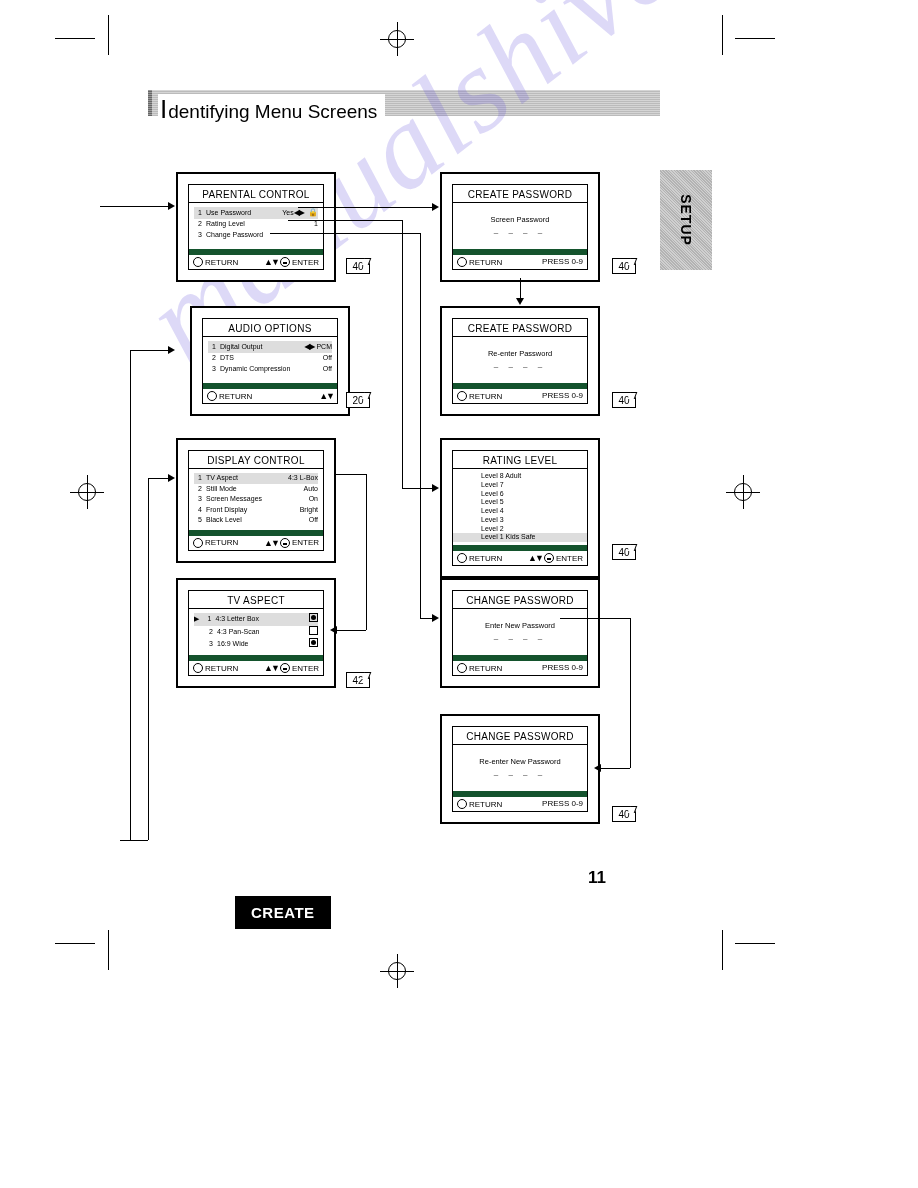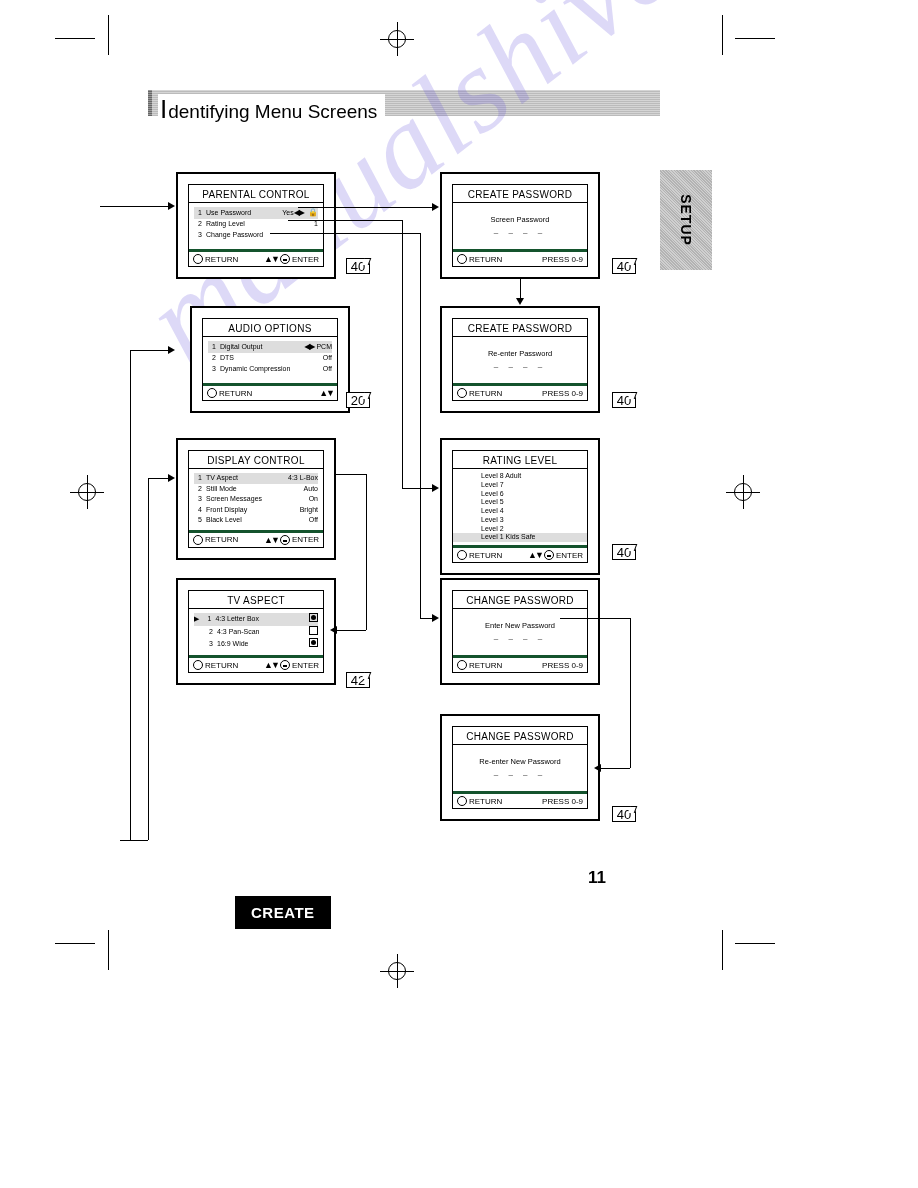--- a/index.html
+++ b/index.html
@@ -60,32 +60,32 @@
   .menubox .inner { border:1px solid #000; margin:10px; }
   .mb-title { text-align:center; font-size:10px; padding:4px 2px 2px; border-bottom:1px solid #000; letter-spacing:0.3px; }
   .mb-body { font-size:7px; padding:4px 5px; min-height:46px; }
   .mb-row { display:flex; align-items:center; gap:4px; line-height:1.5; }
   .mb-row .num { width:8px; text-align:right; }
   .mb-row .label { flex:0 0 auto; }
   .mb-row .val { margin-left:auto; }
   .mb-row.hl { background:#ddd; }
   .mb-center { text-align:center; font-size:7.5px; padding-top:8px; }
   .mb-dashes { text-align:center; letter-spacing:4px; padding:4px 0 8px; font-size:8px; color:#333; }
-  .mb-footer { border-top:3px solid #14532d; font-size:8px; padding:2px 4px; display:flex; align-items:flex-end; justify-content:space-between; }
+  .mb-footer { border-top:6px solid #14532d; font-size:8px; padding:2px 4px; display:flex; align-items:flex-start; justify-content:space-between; }
   .mb-footer .grp { display:flex; align-items:center; gap:2px; }
   .ficon { width:10px; height:10px; border:1px solid #000; border-radius:50%; position:relative; }
   .ficon.enter::after { content:""; position:absolute; left:2px; top:4px; width:4px; height:2px; background:#000; }
   .updown { font-size:9px; letter-spacing:-2px; }
   .arrow-lr { font-size:8px; letter-spacing:-1px; }
   .lock { font-size:8px; }
   .radio { width:9px; height:9px; border:1px solid #000; display:inline-block; position:relative; }
   .radio.filled::after { content:""; position:absolute; left:1px; top:1px; right:1px; bottom:1px; background:#000; border-radius:50%; }
 
   
-  .pageref { position:absolute; width:24px; height:16px; border:1px solid #000; font-size:13px;
+  .pageref { position:absolute; width:24px; height:16px; border:1px solid #000; font-size:10px;
              display:flex; align-items:center; justify-content:center; background:#fff; }
   .pageref::before { content:""; position:absolute; right:-1px; top:-1px; width:6px; height:6px;
                      border-top:1px solid #000; border-right:1px solid #000; background:#fff;
                      transform:skew(-20deg); }
 
   
   .line { position:absolute; background:#000; }
   .line.h { height:1px; }
   .line.v { width:1px; }
   .arrowhead { position:absolute; width:0; height:0; }

